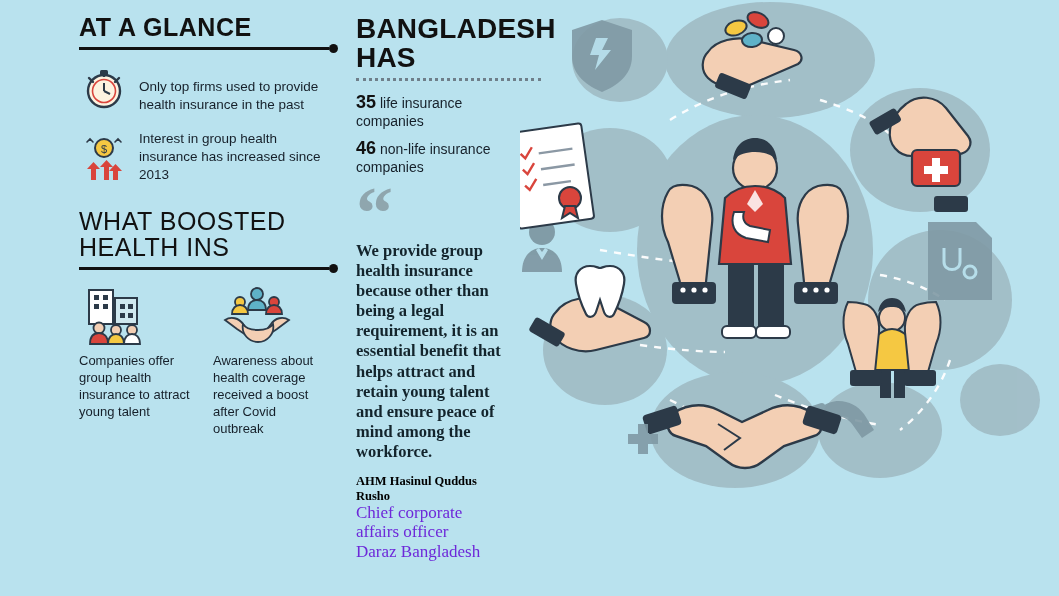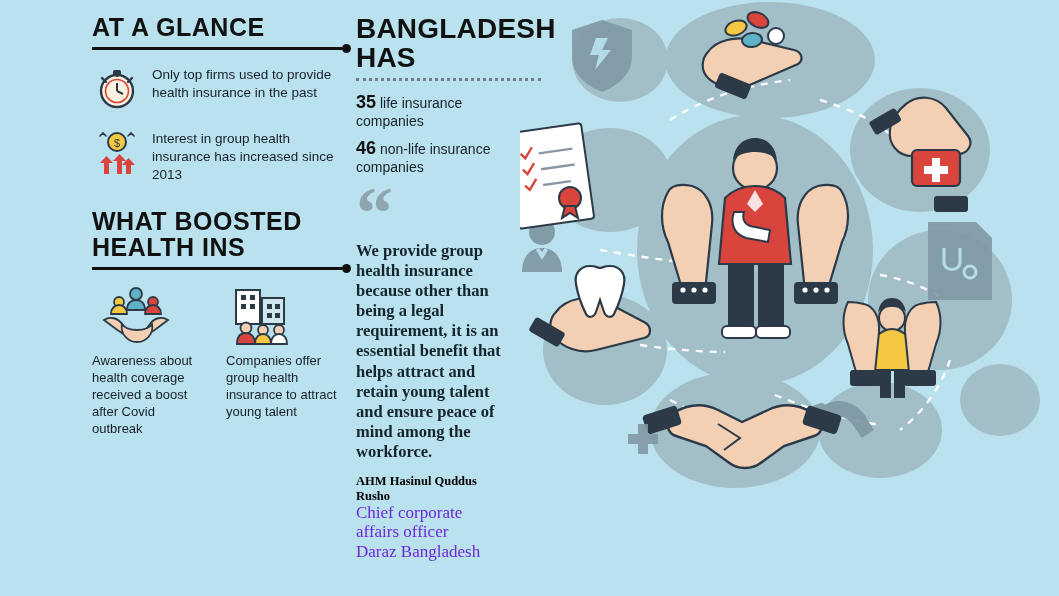--- a/index.html
+++ b/index.html
@@ -12,21 +12,21 @@
     position: relative;
     width: 1059px;
     height: 596px;
     background: #b9e2ee;
     overflow: hidden;
   }
 
   
   .col-left {
     position: absolute;
-    left: 92px; top: 14px;
+    left: 79px; top: 14px;
     width: 250px;
   }
   .section-title {
     font-family: "Liberation Sans", sans-serif;
     font-weight: bold;
     font-size: 25px;
     letter-spacing: 0.5px;
     color: #111;
     margin: 0 0 6px 0;
     line-height: 1.08;
@@ -41,21 +41,21 @@
     content: "";
     position: absolute;
     right: -9px; top: -3px;
     width: 9px; height: 9px;
     border-radius: 50%;
     background: #111;
   }
 
   .glance-item {
     display: flex;
-    align-items: flex-start;
+    align-items: flex-end;
     gap: 10px;
     margin-bottom: 14px;
   }
   .glance-ico {
     width: 50px; height: 50px;
     flex: 0 0 50px;
     position: relative;
   }
   .glance-text {
     font-size: 13.5px;
@@ -220,41 +220,24 @@
             <path d="M25 46 v-13 l-4 0 l6.5 -7 l6.5 7 l-4 0 v13 z"></path>
             <path d="M38 46 v-9 l-4 0 l6.5 -7 l6.5 7 l-4 0 v9 z" transform="translate(-4,0)"></path>
           </g>
         </svg>
       </div>
       <div class="glance-text">Interest in group health insurance has increased since 2013</div>
     </div>
 
 
 
-    <h2 class="boosted-title" style="margin-top:24px;font-weight:bold;">WHAT BOOSTED HEALTH INS</h2>
+    <h2 class="boosted-title" style="margin-top:24px;">WHAT BOOSTED HEALTH INS</h2>
     <div class="rule"></div>
 
     <div class="boost-row">
-      <div class="boost-cell">
-        <div class="boost-ico">
-          <svg width="90" height="62" viewBox="0 0 90 62">
-            <circle cx="44" cy="10" r="6" fill="#5fb2c8" stroke="#2c3a48" stroke-width="1.8"></circle>
-            <path d="M35 26 c0 -7 4 -10 9 -10 c5 0 9 3 9 10 z" fill="#5fb2c8" stroke="#2c3a48" stroke-width="1.8"></path>
-            <circle cx="27" cy="18" r="5" fill="#f5c842" stroke="#2c3a48" stroke-width="1.8"></circle>
-            <path d="M19 30 c0 -6 4 -9 8 -9 c4 0 8 3 8 9 z" fill="#f5c842" stroke="#2c3a48" stroke-width="1.8"></path>
-            <circle cx="61" cy="18" r="5" fill="#d9453c" stroke="#2c3a48" stroke-width="1.8"></circle>
-            <path d="M53 30 c0 -6 4 -9 8 -9 c4 0 8 3 8 9 z" fill="#d9453c" stroke="#2c3a48" stroke-width="1.8"></path>
-            <path d="M12 36 c6 -4 14 -2 18 4 l6 8 c1 2 -1 4 -3 3 l-9 -6 z" fill="#f3cfb4" stroke="#2c3a48" stroke-width="1.8"></path>
-            <path d="M76 36 c-6 -4 -14 -2 -18 4 l-6 8 c-1 2 1 4 3 3 l9 -6 z" fill="#f3cfb4" stroke="#2c3a48" stroke-width="1.8"></path>
-            <path d="M30 40 c5 8 25 8 30 0 c2 10 -6 18 -15 18 c-9 0 -17 -8 -15 -18 z" fill="#f3cfb4" stroke="#2c3a48" stroke-width="1.8"></path>
-          </svg>
-        </div>
-        <div class="boost-text">Awareness about health coverage received a boost after Covid outbreak</div>
-      </div>
-
       <div class="boost-cell">
         <div class="boost-ico">
           <svg width="90" height="62" viewBox="0 0 90 62">
             <rect x="10" y="6" width="24" height="34" fill="#ffffff" stroke="#2c3a48" stroke-width="2"></rect>
             <rect x="36" y="14" width="22" height="26" fill="#cfe8ef" stroke="#2c3a48" stroke-width="2"></rect>
             <g fill="#2c3a48">
               <rect x="15" y="11" width="5" height="5"></rect>
                 <rect x="24" y="11" width="5" height="5"></rect>
               <rect x="15" y="20" width="5" height="5"></rect>
                 <rect x="24" y="20" width="5" height="5"></rect>
@@ -266,20 +249,37 @@
             <circle cx="20" cy="44" r="5.5" fill="#f3cfb4" stroke="#2c3a48" stroke-width="1.8"></circle>
             <path d="M11 60 c0 -8 4 -11 9 -11 c5 0 9 3 9 11 z" fill="#d9453c" stroke="#2c3a48" stroke-width="1.8"></path>
             <circle cx="37" cy="46" r="5" fill="#f3cfb4" stroke="#2c3a48" stroke-width="1.8"></circle>
             <path d="M29 60 c0 -7 4 -10 8 -10 c4 0 8 3 8 10 z" fill="#f5c842" stroke="#2c3a48" stroke-width="1.8"></path>
             <circle cx="53" cy="46" r="5" fill="#f3cfb4" stroke="#2c3a48" stroke-width="1.8"></circle>
             <path d="M45 60 c0 -7 4 -10 8 -10 c4 0 8 3 8 10 z" fill="#ffffff" stroke="#2c3a48" stroke-width="1.8"></path>
           </svg>
         </div>
         <div class="boost-text">Companies offer group health insurance to attract young talent</div>
       </div>
+
+      <div class="boost-cell">
+        <div class="boost-ico">
+          <svg width="90" height="62" viewBox="0 0 90 62">
+            <circle cx="44" cy="10" r="6" fill="#5fb2c8" stroke="#2c3a48" stroke-width="1.8"></circle>
+            <path d="M35 26 c0 -7 4 -10 9 -10 c5 0 9 3 9 10 z" fill="#5fb2c8" stroke="#2c3a48" stroke-width="1.8"></path>
+            <circle cx="27" cy="18" r="5" fill="#f5c842" stroke="#2c3a48" stroke-width="1.8"></circle>
+            <path d="M19 30 c0 -6 4 -9 8 -9 c4 0 8 3 8 9 z" fill="#f5c842" stroke="#2c3a48" stroke-width="1.8"></path>
+            <circle cx="61" cy="18" r="5" fill="#d9453c" stroke="#2c3a48" stroke-width="1.8"></circle>
+            <path d="M53 30 c0 -6 4 -9 8 -9 c4 0 8 3 8 9 z" fill="#d9453c" stroke="#2c3a48" stroke-width="1.8"></path>
+            <path d="M12 36 c6 -4 14 -2 18 4 l6 8 c1 2 -1 4 -3 3 l-9 -6 z" fill="#f3cfb4" stroke="#2c3a48" stroke-width="1.8"></path>
+            <path d="M76 36 c-6 -4 -14 -2 -18 4 l-6 8 c-1 2 1 4 3 3 l9 -6 z" fill="#f3cfb4" stroke="#2c3a48" stroke-width="1.8"></path>
+            <path d="M30 40 c5 8 25 8 30 0 c2 10 -6 18 -15 18 c-9 0 -17 -8 -15 -18 z" fill="#f3cfb4" stroke="#2c3a48" stroke-width="1.8"></path>
+          </svg>
+        </div>
+        <div class="boost-text">Awareness about health coverage received a boost after Covid outbreak</div>
+      </div>
     </div>
   </div>
 
   <div class="col-mid">
     <h2 class="mid-title">BANGLADESH HAS</h2>
     <div class="dotted"></div>
 
     <div class="stat-line">
       <b>35</b><span> life insurance companies</span>
     </div>

